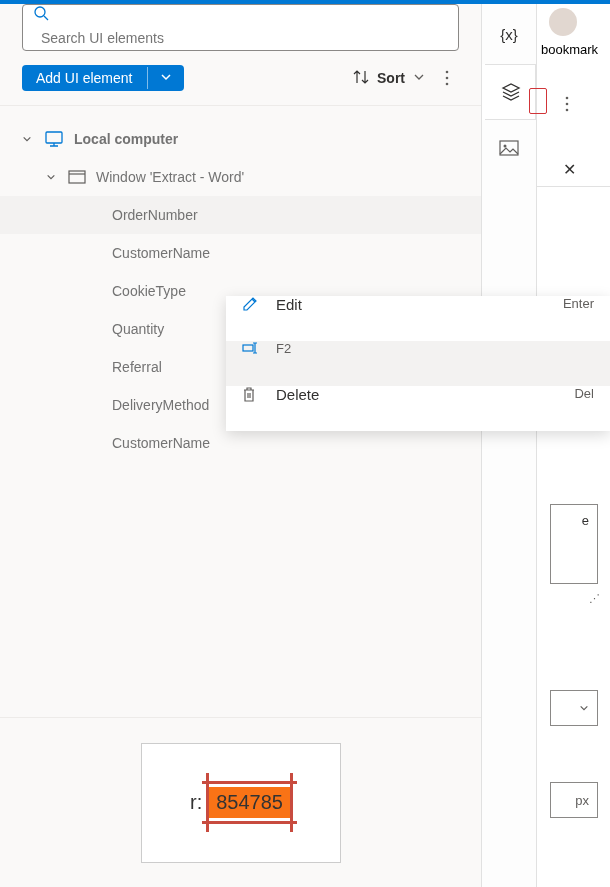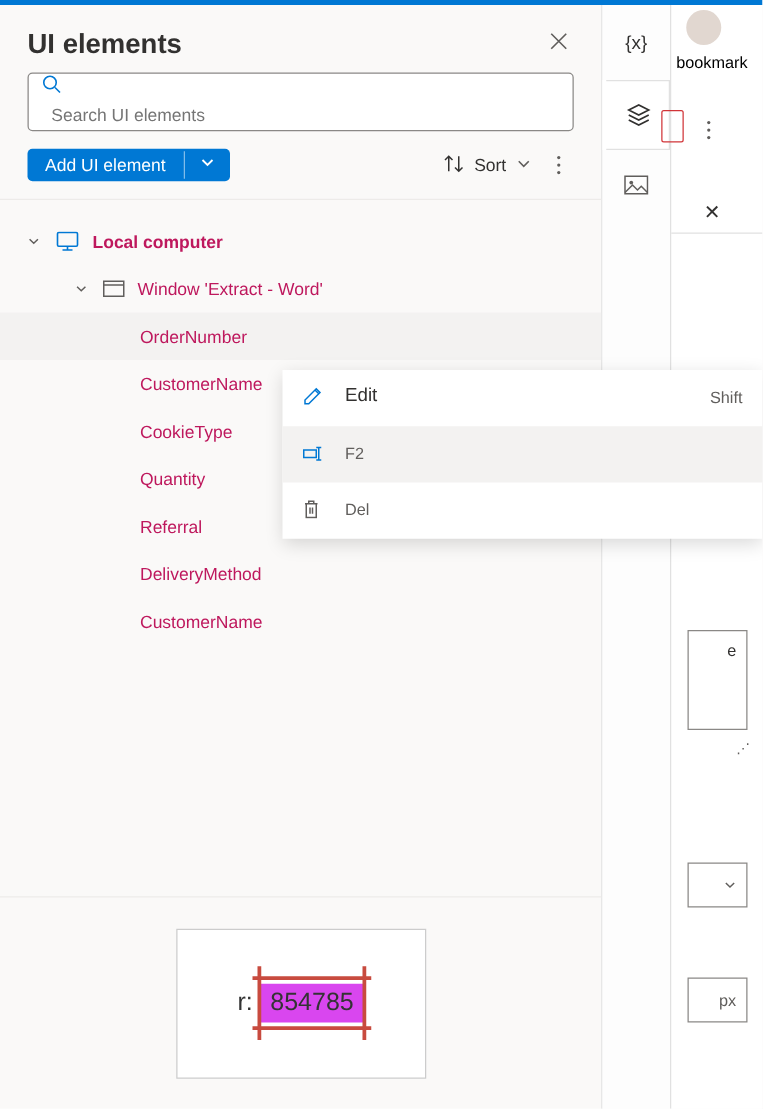--- a/index.html
+++ b/index.html
@@ -12,36 +12,36 @@
   .close-x { width: 20px; height: 20px; cursor: pointer; color: #605e5c; }
   .search-wrap { padding: 0 22px 14px 22px; }
   .search-box { display: flex; align-items: flex-start; border: 1px solid #8a8886; border-radius: 4px; background: #fff; height: 47px; padding: 0 10px; flex-direction: column; }
   .search-box input { border: none; outline: none; flex: 1; font-size: 14px; color: #605e5c; margin-left: 8px; background: transparent; }
   .toolbar { display: flex; align-items: center; padding: 0 22px 14px 22px; gap: 10px; }
   .add-btn { background: #0078d4; color: #fff; border-radius: 4px; height: 26px; display: flex; align-items: center; cursor: pointer; }
   .add-btn .lbl { padding: 0 14px; font-size: 14px; }
   .add-btn .divider { width: 1px; height: 22px; background: rgba(255,255,255,0.5); }
   .add-btn .chev { padding: 0 12px; }
   .spacer { flex: 1; }
-  .sort { display: flex; align-items: center; gap: 8px; font-size: 14px; color: #323130; cursor: pointer; }
+  .sort { display: flex; align-items: center; gap: 8px; font-size: 14px; color: #323130; cursor: pointer; font-weight: bold; }
   .more { width: 24px; display: flex; justify-content: center; cursor: pointer; color: #605e5c; }
   .tree { border-top: 1px solid #edebe9; padding-top: 14px; flex: 1; overflow: hidden; }
-  .node { display: flex; align-items: center; height: 38px; font-size: 14px; color: #be185d; cursor: pointer; }
+  .node { display: flex; align-items: center; height: 38px; font-size: 14px; color: #737373; cursor: pointer; }
   .node.root { padding-left: 22px; font-weight: 600; }
-  .node.child1 { padding-left: 60px; }
+  .node.child1 { padding-left: 46px; }
   .node.leaf { padding-left: 112px; }
   .node.selected { background: #f3f2f1; }
   .chevron { width: 16px; margin-right: 6px; display: flex; align-items: center; }
   .nicon { margin-right: 10px; display: flex; align-items: center; color: #0078d4; }
   .gray { color: #605e5c; }
   .preview-pane { border-top: 1px solid #edebe9; height: 170px; display: flex; align-items: center; justify-content: center; }
   .preview-box { width: 200px; height: 120px; border: 1px solid #ccc; background: #fff; display: flex; align-items: center; justify-content: center; position: relative; }
   .prev-text { font-size: 20px; color: #333; display: flex; align-items: center; }
   .prev-r { margin-right: 6px; }
-  .highlight-box { position: relative; padding: 4px 8px; background: #d946ef; }
+  .highlight-box { position: relative; padding: 4px 8px; background: #f97316; }
   .red-h1 { position: absolute; top: -6px; left: -6px; right: -6px; height: 3px; background: #c84b3f; }
   .red-h2 { position: absolute; bottom: -6px; left: -6px; right: -6px; height: 3px; background: #c84b3f; }
   .red-v1 { position: absolute; top: -14px; bottom: -14px; left: -2px; width: 3px; background: #c84b3f; }
   .red-v2 { position: absolute; top: -14px; bottom: -14px; right: -2px; width: 3px; background: #c84b3f; }
   .side-col { width: 54px; background: #fdfdfd; position: relative; }
   .side-top { height: 60px; display: flex; align-items: center; justify-content: center; font-size: 15px; color: #323130; }
   .side-btn { height: 56px; display: flex; align-items: center; justify-content: center; cursor: pointer; color: #605e5c; }
   .side-btn.active { background: #fff; border-left: 3px solid transparent; box-shadow: -1px 0 0 #e1e1e1 inset, 0 -1px 0 #e1e1e1 inset, 0 1px 0 #e1e1e1 inset; }
   .far-right { width: 74px; background: #fff; border-left: 1px solid #e1e1e1; position: relative; }
   .avatar { width: 28px; height: 28px; border-radius: 50%; background: #e1d7d0; position: absolute; top: 4px; left: 12px; }
@@ -49,42 +49,34 @@
   .far-dots { position: absolute; top: 92px; left: 28px; cursor: pointer; color: #605e5c; }
   .red-badge { position: absolute; top: 84px; left: -8px; width: 18px; height: 26px; border: 1.5px solid #d13438; border-radius: 2px; }
   .close-sm { position: absolute; top: 156px; left: 26px; cursor: pointer; font-size: 16px; color: #323130; }
   .far-line { position: absolute; top: 182px; left: 0; right: 0; height: 1px; background: #e1e1e1; }
   .box1 { position: absolute; top: 500px; right: 12px; width: 48px; height: 80px; border: 1px solid #8a8886; background: #fff; }
   .drag-handle { position: absolute; top: 588px; right: 10px; font-size: 11px; color: #605e5c; }
   .box2, .box3 { position: absolute; right: 12px; width: 48px; height: 36px; border: 1px solid #8a8886; background: #fff; display: flex; align-items: center; justify-content: flex-end; padding-right: 8px; color: #605e5c; }
   .box2 { top: 686px; }
   .box3 { top: 778px; font-size: 13px; }
   .ctx-menu { position: absolute; top: 296px; left: 226px; width: 384px; background: #fff; box-shadow: 0 4px 14px rgba(0,0,0,0.15); z-index: 100; }
-  .ctx-item { display: flex; align-items: flex-end; height: 45px; padding: 16px 16px; font-size: 15px; color: #323130; cursor: pointer; }
+  .ctx-item { display: flex; align-items: flex-start; height: 45px; padding: 0 16px; font-size: 15px; color: #323130; cursor: pointer; }
   .ctx-item.hl { background: #f3f2f1; }
   .ctx-item .cicon { width: 22px; margin-right: 12px; display: flex; align-items: center; color: #0078d4; }
   .ctx-item .gray-icon { color: #605e5c; }
   .ctx-item .clabel { flex: 1; }
   .ctx-item .shortcut { font-size: 13px; color: #605e5c; }
 </style>
 </head>
 <body>
 
 <div class="topbar"></div>
 <div class="main">
 
   <div class="panel">
-    <div class="header">
-      <div class="title">UI elements</div>
-      <div class="close-x">
-        <svg viewBox="0 0 16 16" width="16" height="16">
-            <path d="M2 2 L14 14 M14 2 L2 14" stroke="currentColor" stroke-width="1.3" fill="none"></path>
-          </svg>
-      </div>
-    </div>
     <div class="search-wrap">
       <div class="search-box">
         <span>
           <svg viewBox="0 0 16 16" width="16" height="16">
               <circle cx="7" cy="7" r="5" stroke="#0078d4" stroke-width="1.3" fill="none"></circle>
               <path d="M11 11 L15 15" stroke="#0078d4" stroke-width="1.3"></path>
             </svg>
         </span>
         <input type="text" placeholder="Search UI elements" style="">
       </div>
@@ -230,32 +222,33 @@
 </div>
 
 <div class="ctx-menu">
   <div class="ctx-item">
     <span class="cicon">
       <svg viewBox="0 0 16 16" width="16" height="16">
           <path d="M2 14 L2 11 L11 2 L14 5 L5 14 Z M10 3 L13 6" stroke="currentColor" stroke-width="1.2" fill="none"></path>
         </svg>
     </span>
     <span class="clabel">Edit</span>
-    <span class="shortcut">Shift</span>
+    <span class="shortcut">Enter</span>
   </div>
   <div class="ctx-item hl">
     <span class="cicon">
       <svg viewBox="0 0 18 14" width="18" height="14">
           <rect x="1" y="4" width="10" height="6" stroke="currentColor" stroke-width="1.2" fill="none"></rect>
           <path d="M13 2 L13 12 M11 2 L15 2 M11 12 L15 12" stroke="currentColor" stroke-width="1.2"></path>
         </svg>
     </span>
     <span class="shortcut">F2</span>
   </div>
   <div class="ctx-item">
     <span class="cicon gray-icon">
       <svg viewBox="0 0 14 16" width="14" height="16">
           <path d="M2 4 L12 4 M5 4 L5 2 L9 2 L9 4 M3 4 L3 15 L11 15 L11 4 M6 7 L6 12 M8 7 L8 12" stroke="currentColor" stroke-width="1.2" fill="none"></path>
         </svg>
     </span>
+    <span class="clabel">Delete</span>
     <span class="shortcut">Del</span>
   </div>
 </div>
 
 </body></html>

